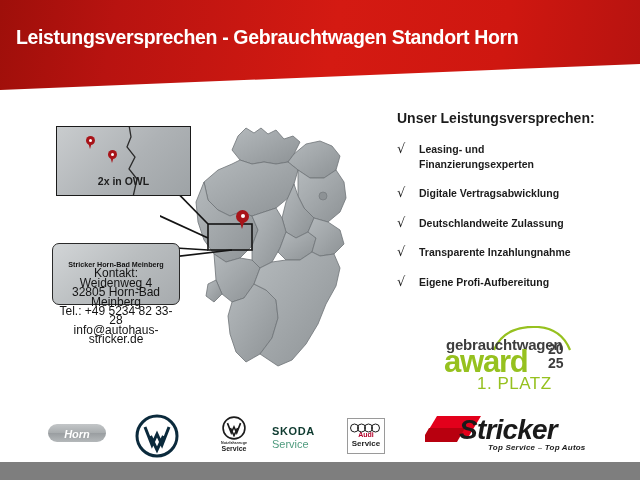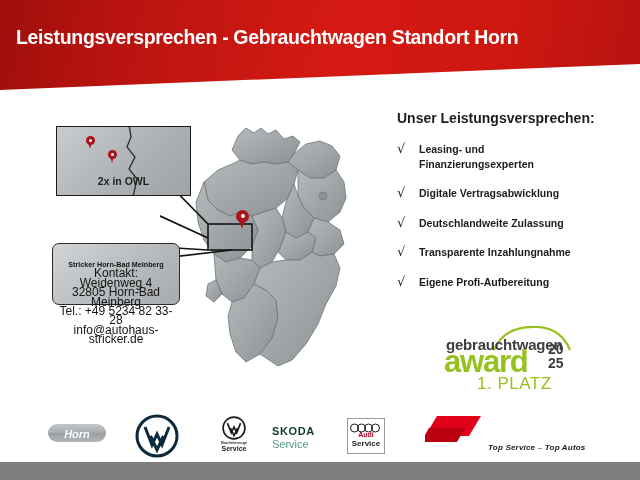--- a/index.html
+++ b/index.html
@@ -296,17 +296,18 @@
     </svg>
     <div class="a1">Audi</div>
     <div class="a2">Service</div>
   </div>
 
   <div class="stricker">
     <svg width="60" height="40" viewBox="0 0 60 40" style="position:absolute;left:0;top:2px;" aria-hidden="true">
       <path d="M12 4 L56 4 L44 24 L0 24 Z" fill="#e3001b"></path>
       <path d="M4 16 L40 16 L32 30 L-4 30 Z" fill="#b8000f"></path>
     </svg>
+    <div class="word">Stricker</div>
     <div class="tag">Top Service – Top Autos</div>
   </div>
 
   <div class="footerbar"></div>
 </div>
 
 </body></html>

